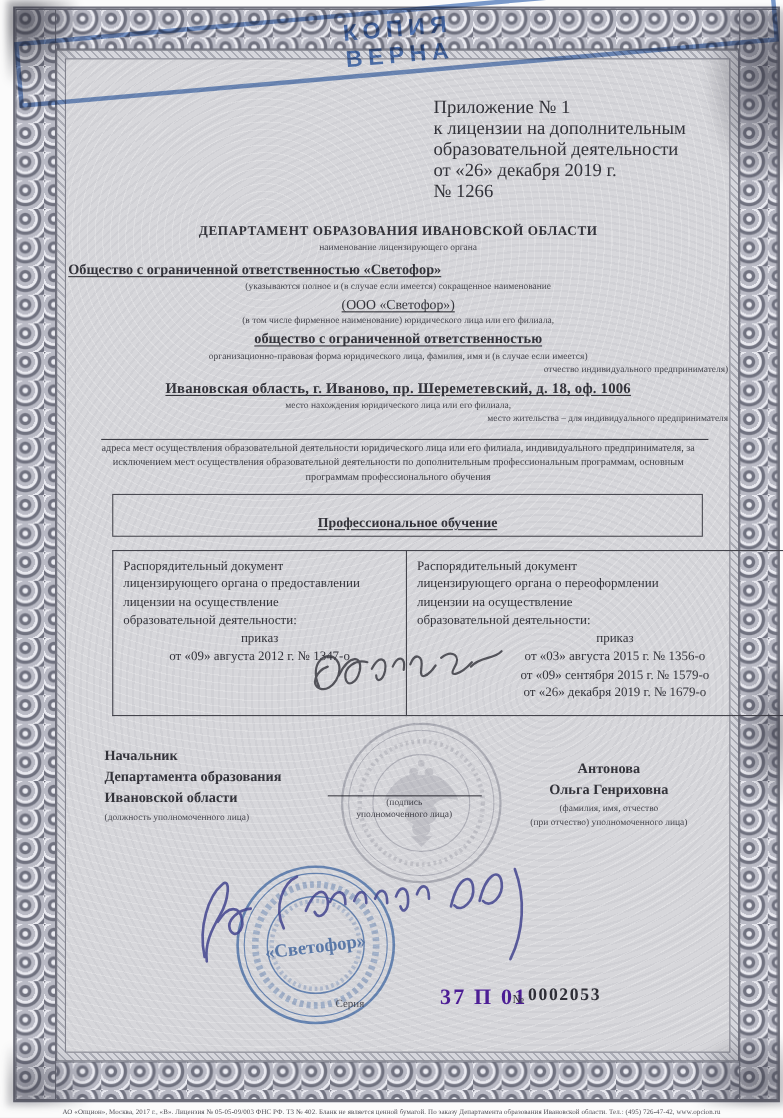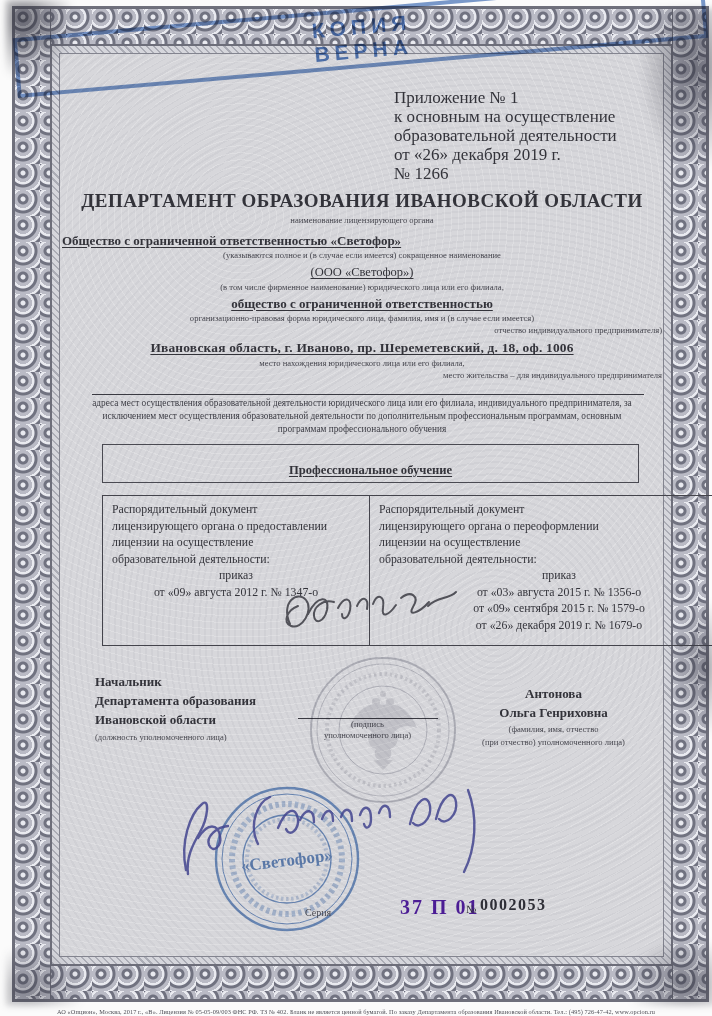--- a/index.html
+++ b/index.html
@@ -43,21 +43,21 @@
   .sm-r{right:-8px;top:590px;width:46px;height:140px;background:radial-gradient(ellipse at 80% 50%, rgba(40,40,52,.38), rgba(40,40,52,0) 70%);}
   .sm-br{right:-8px;bottom:-6px;width:90px;height:70px;background:radial-gradient(ellipse at 70% 70%, rgba(40,40,52,.4), rgba(40,40,52,0) 70%);}
   .sm-bl{left:-8px;bottom:-6px;width:80px;height:60px;background:radial-gradient(ellipse at 25% 75%, rgba(40,40,52,.35), rgba(40,40,52,0) 70%);}
 
   
   .content{
     position:absolute;left:48px;right:45px;top:44px;bottom:0;z-index:2;
     color:#33333a;font-size:13px;line-height:1.45;
   }
   .appendix{margin:36px 0 0 332px;font-size:17px;line-height:19px;}
-  .dept{margin-top:4px;text-align:center;font-weight:bold;font-size:19px;letter-spacing:.5px;}
+  .dept{margin-top:19px;text-align:center;font-weight:bold;font-size:12px;letter-spacing:.5px;}
   .cap{text-align:center;font-size:8.6px;line-height:11px;color:#45454d;}
   .cap2{margin-top:1px;text-align:right;}
   .u{text-decoration:underline;text-underline-offset:2px;}
   .org-full{margin-top:6px;text-align:left;font-weight:bold;font-size:13px;}
   .org-short{margin-top:2px;text-align:center;font-size:12.5px;}
   .legal{margin-top:2px;text-align:center;font-weight:bold;font-size:13px;}
   .addr{margin-top:2px;text-align:center;font-weight:bold;font-size:13.4px;letter-spacing:.2px;}
   .sep{margin:13px 0 2px 30px;width:552px;border:none;border-top:1.7px solid #3a3a42;}
   .note{margin:1px auto 0;width:545px;text-align:center;font-size:9.3px;line-height:13px;color:#3c3c44;}
   .edu-box{
@@ -118,21 +118,21 @@
   <div class="smudge sm-tl"></div>
   <div class="smudge sm-tr"></div>
   <div class="smudge sm-r"></div>
   <div class="smudge sm-br"></div>
   <div class="smudge sm-bl"></div>
 
   <div class="content">
 
     <div class="appendix">
       <div>Приложение № 1</div>
-      <div>к основным на осуществление</div>
+      <div>к лицензии на дополнительным</div>
       <div>образовательной деятельности</div>
       <div>от «26» декабря 2019 г.</div>
       <div>№ 1266</div>
     </div>
 
     <div class="dept">ДЕПАРТАМЕНТ ОБРАЗОВАНИЯ ИВАНОВСКОЙ ОБЛАСТИ</div>
     <div class="cap">наименование лицензирующего органа</div>
 
     <div class="org-full"><span class="u">Общество с ограниченной ответственностью «Светофор»</span></div>
     <div class="cap">(указываются полное и (в случае если имеется) сокращенное наименование</div>

